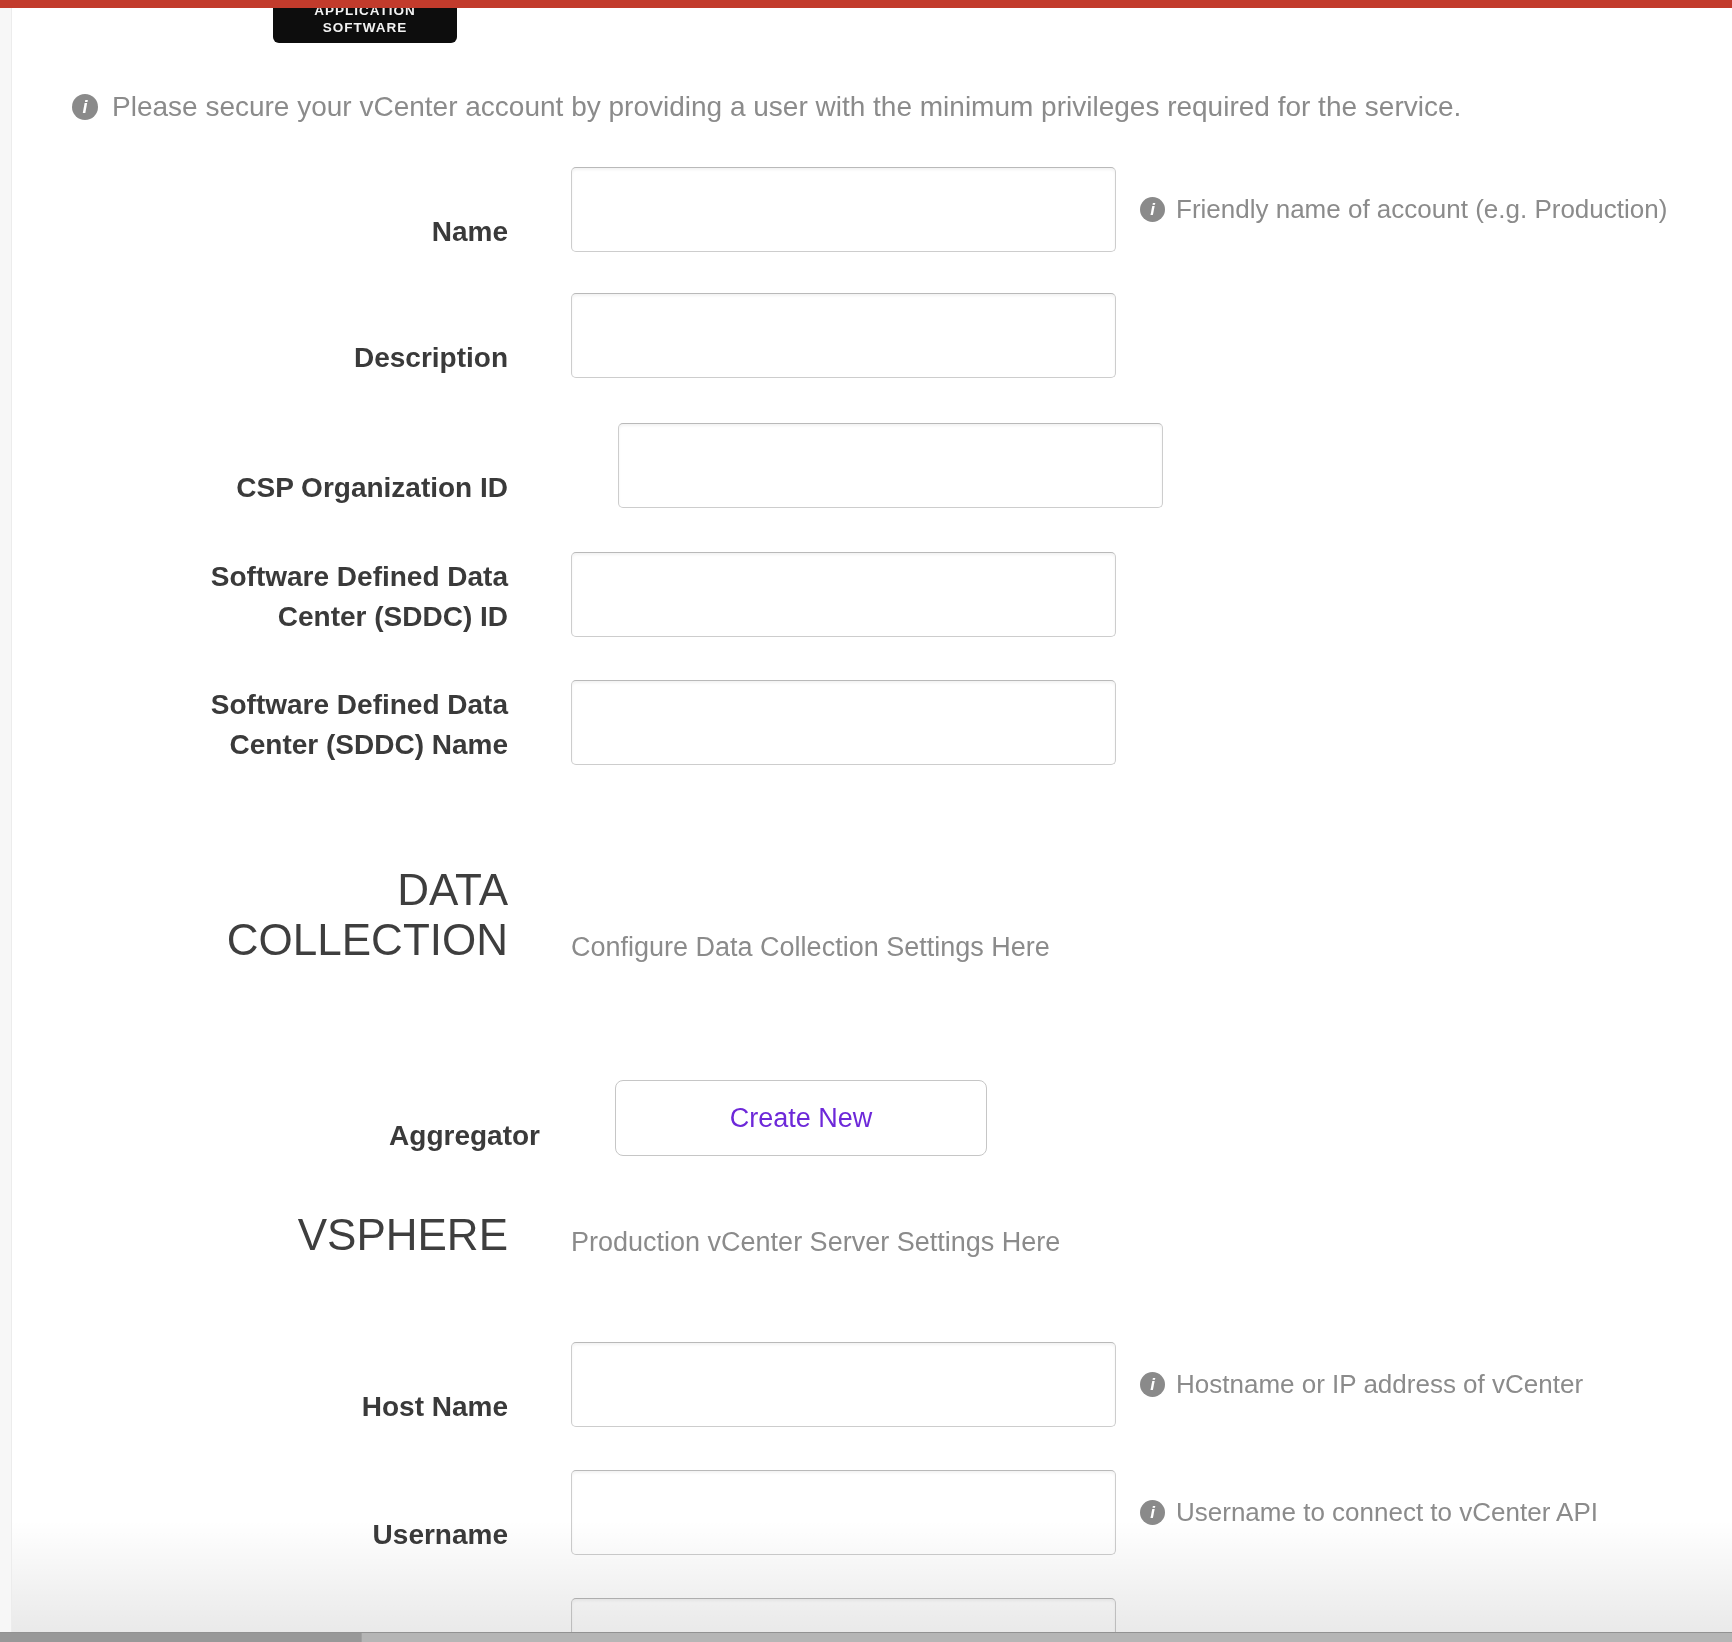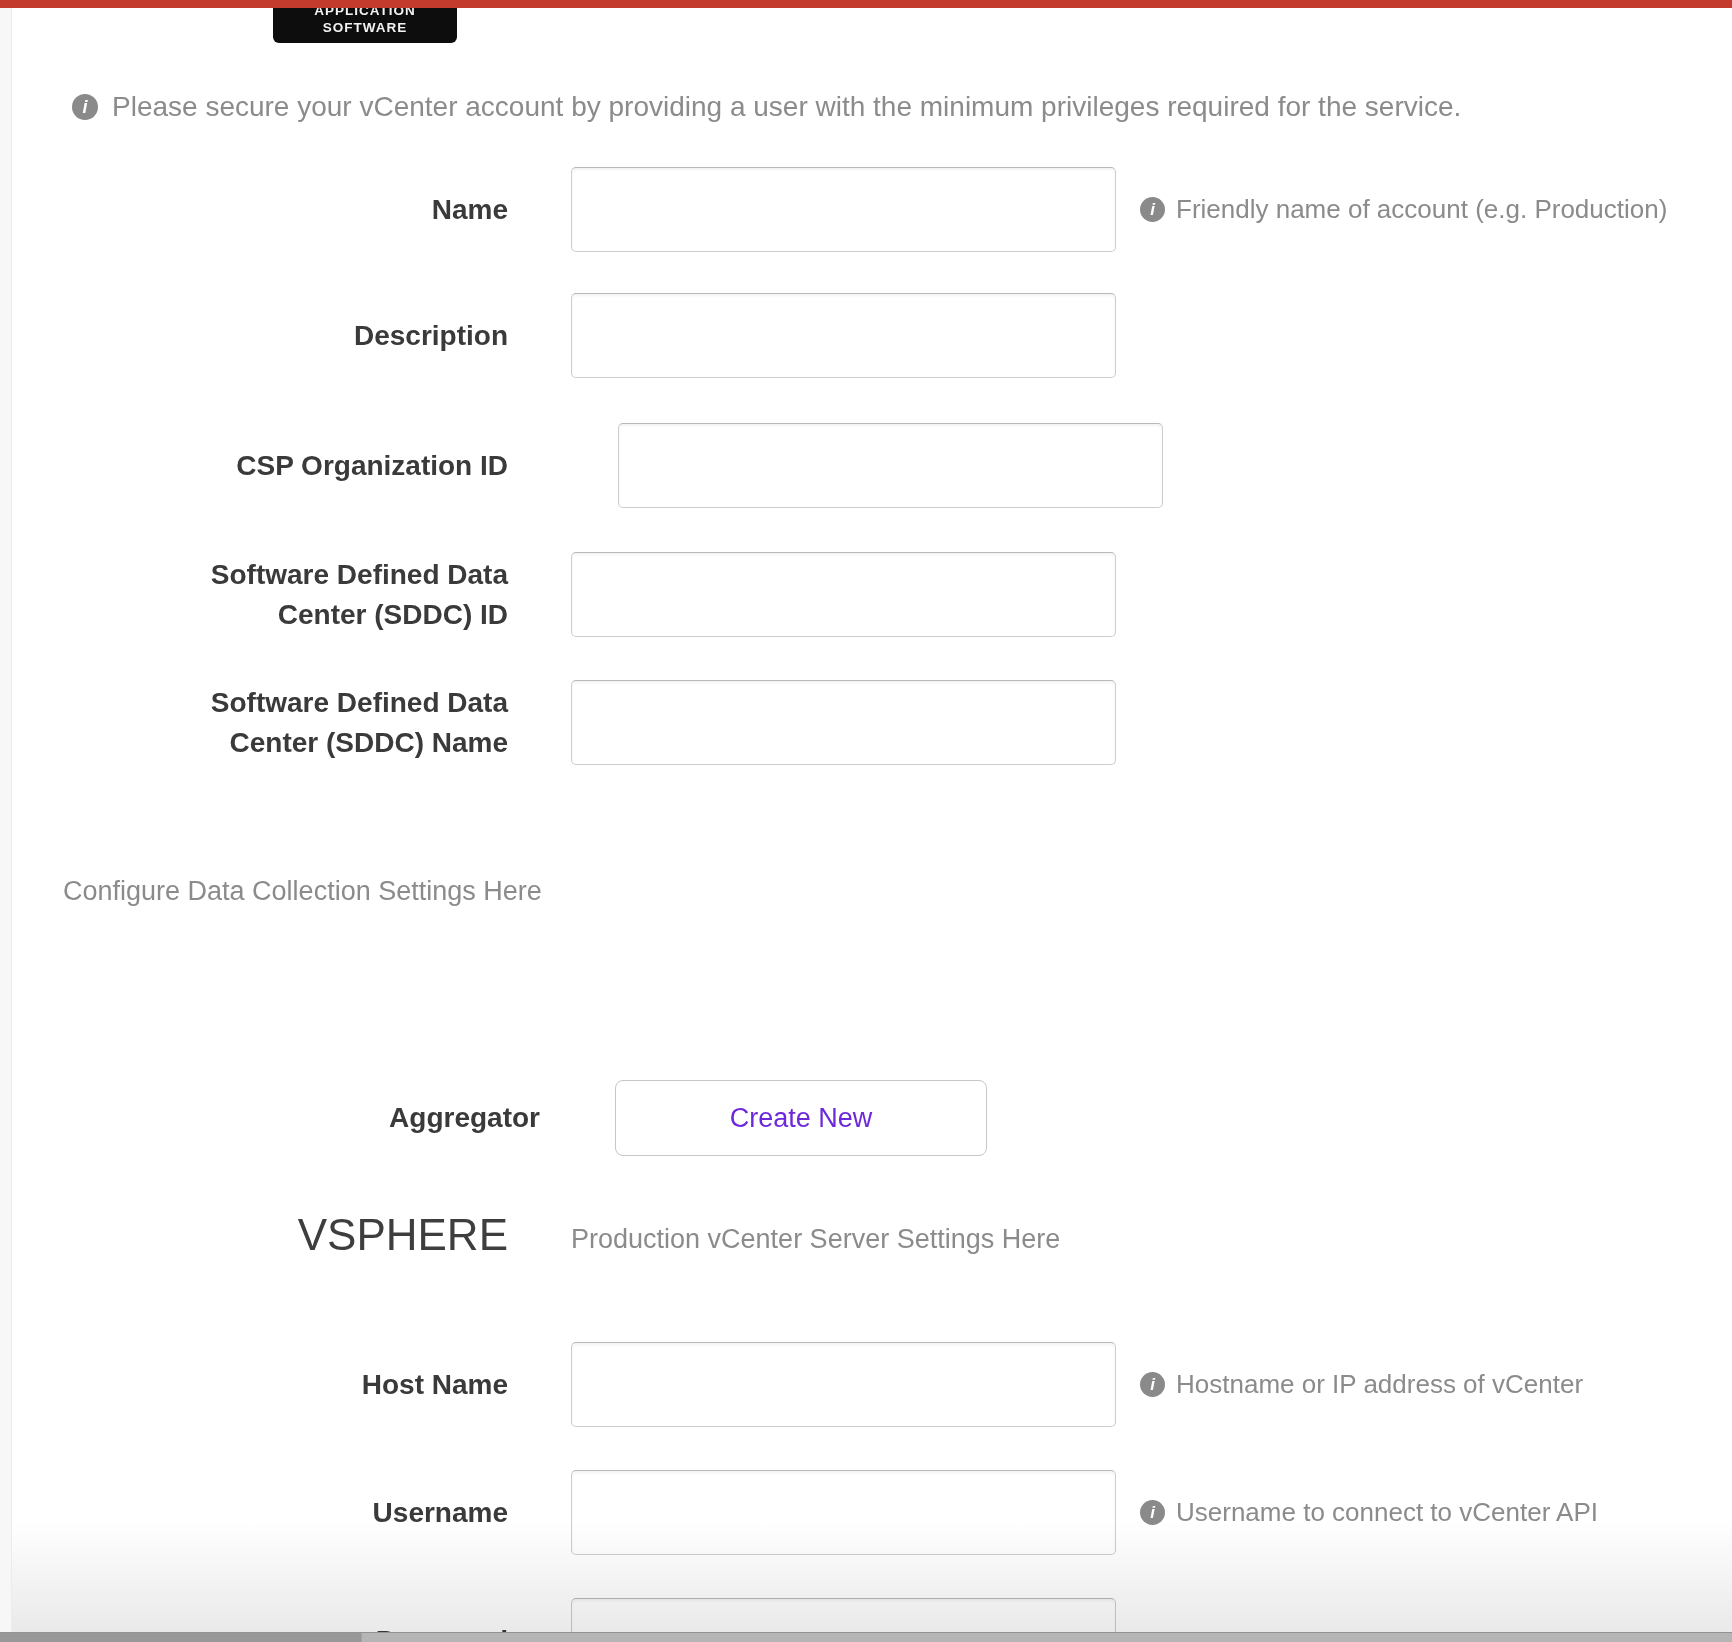--- a/index.html
+++ b/index.html
@@ -36,21 +36,21 @@
   .info-icon{
     flex:0 0 auto;
     width:26px;height:26px;border-radius:50%;
     background:#8a8a8a;color:#ffffff;
     font-size:18px;font-weight:bold;font-style:italic;
     display:flex;align-items:center;justify-content:center;
     margin-right:14px;margin-top:2px;
   }
   .info-icon.small{width:25px;height:25px;font-size:17px;margin-right:11px;margin-top:0;}
   
-  .row{position:absolute;left:0;width:1732px;display:flex;align-items:center;}
+  .row{position:absolute;left:0;width:1732px;display:flex;align-items:flex-end;}
   .col-label{
     width:508px;flex:0 0 508px;text-align:right;
     color:#3a3a3a;font-size:28px;font-weight:bold;line-height:40px;
   }
   .col-label .inner{display:inline-block;max-width:390px;text-align:right;}
   .col-input{margin-left:63px;flex:0 0 auto;}
   .text-box{
     width:545px;height:85px;box-sizing:border-box;
     border:1px solid #cdcdcd;border-top-color:#b9b9b9;border-radius:5px;
     background:#ffffff;
@@ -158,20 +158,23 @@
   <div class="row" style="top:680px;">
     <div class="col-label">
       <span class="inner">Software Defined Data Center (SDDC) Name</span>
     </div>
     <div class="col-input">
       <input type="text" class="text-box" value="" style="">
     </div>
   </div>
 
   <div class="row" style="top:865px;">
+    <div class="section-title">
+      <span class="inner">DATA COLLECTION</span>
+    </div>
     <div class="section-sub">Configure Data Collection Settings Here</div>
   </div>
 
   <div class="row" style="top:1080px;padding-left:32px;">
     <div class="col-label">
       <span class="inner">Aggregator</span>
     </div>
     <button class="btn">Create New</button>
   </div>
 

